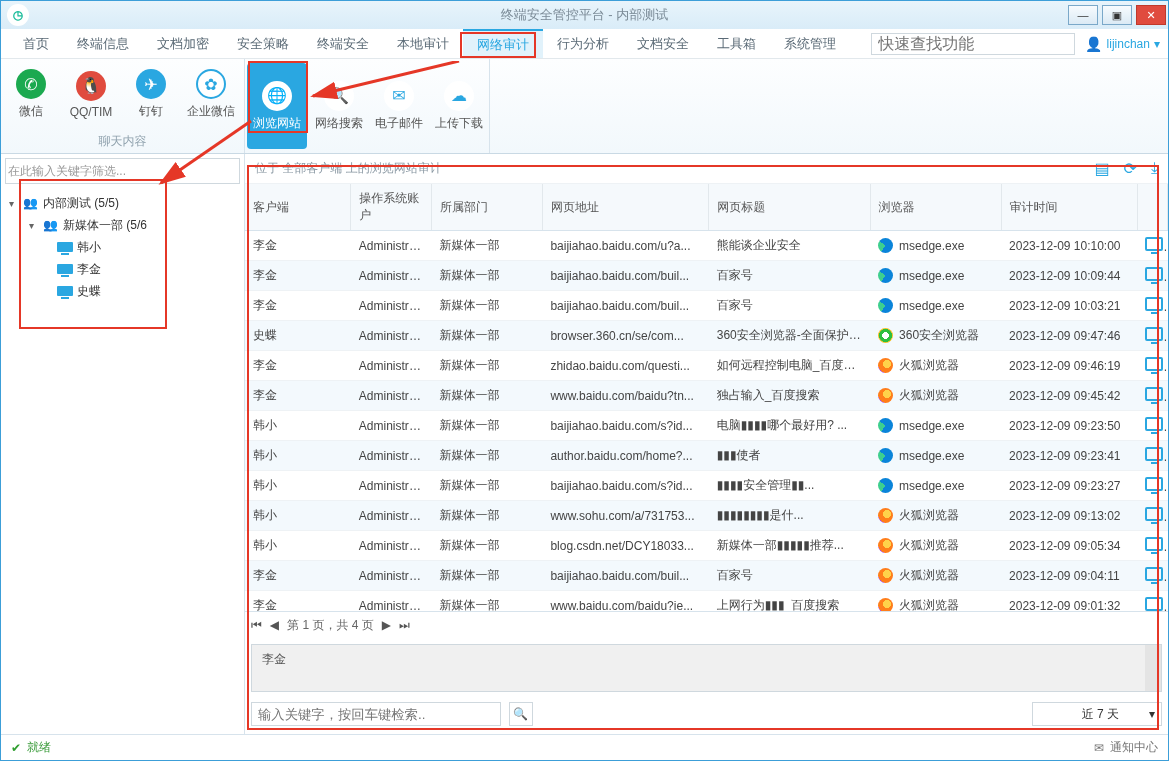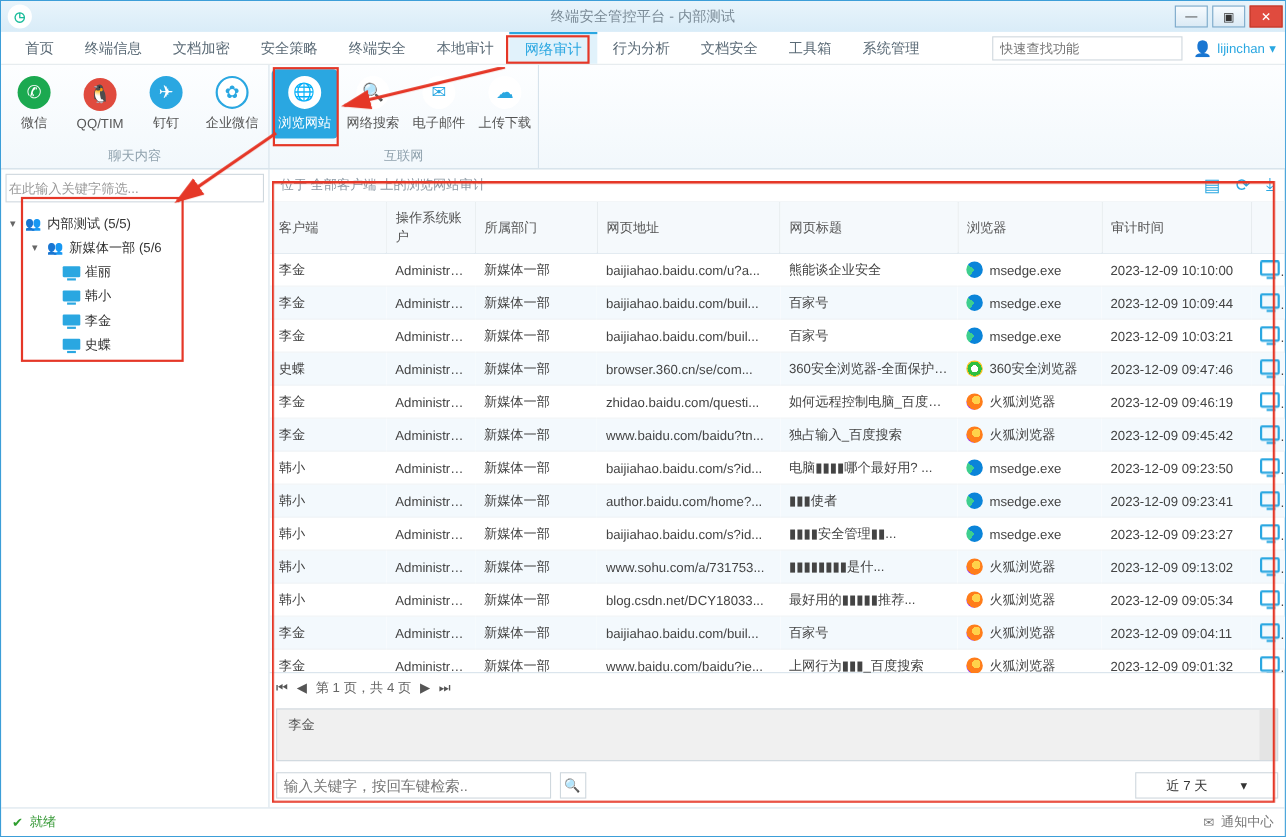--- a/index.html
+++ b/index.html
@@ -10,21 +10,21 @@
 .titlebar { height: 28px; background: linear-gradient(#e8f4fb, #d9ecf8); display: flex; align-items: center; position: relative; }
 .titlebar-logo { width: 22px; height: 22px; margin-left: 6px; border-radius: 50%; background: #fff; display:flex; align-items:center; justify-content:center; color:#1bbc9b; font-weight:bold; }
 .titlebar-title { position: absolute; left: 50%; transform: translateX(-50%); color: #7a8a96; font-size: 13px; }
 .win-controls { margin-left: auto; display: flex; }
 .win-btn { width: 30px; height: 20px; margin: 3px 2px; border: 1px solid #7aa8c9; background: linear-gradient(#f7fbfe,#dbeaf5); display:flex; align-items:center; justify-content:center; font-size:11px; cursor:pointer; }
 .win-btn.close { background: #e04b3e; border-color:#c0392b; color:#fff; }
 
 .menubar { height: 30px; background: #fff; border-bottom: 1px solid #e2e8ec; display:flex; align-items:center; padding: 0 8px; }
 .menu-item { padding: 12px 14px; height: 100%; display:flex; align-items:center; color:#5a6a76; cursor:pointer; font-size:13px; }
 .menu-item.active { background:#e1f2fb; border-top:2px solid #2aa7e1; color:#2aa7e1; }
-.search-box { margin-left:auto; height:22px; width:173px; border:1px solid #cfd8de; padding:0 6px; font-size:12px; color:#999; background:#fff; }
+.search-box { margin-left:auto; height:22px; width:204px; border:1px solid #cfd8de; padding:0 6px; font-size:16px; color:#999; background:#fff; }
 .user-pill { margin-left:10px; color:#2aa7e1; display:flex; align-items:center; gap:4px; cursor:pointer; }
 
 .ribbon { height: 95px; background: linear-gradient(#fdfeff,#f2f8fc); border-bottom:1px solid #c9d9e4; display:flex; }
 .ribbon-group { display:flex; flex-direction:column; border-right:1px solid #d7e3ec; }
 .ribbon-items { display:flex; flex:1; }
 .ribbon-item { width:60px; display:flex; flex-direction:column; align-items:center; justify-content:center; gap:4px; cursor:pointer; font-size:12px; color:#555; }
 .ribbon-item .ico { width:30px; height:30px; border-radius:50%; display:flex; align-items:center; justify-content:center; color:#fff; font-size:16px; }
 .ribbon-item.active { background:#2aa7e1; color:#fff; border-radius:4px; margin:4px 2px; }
 .ribbon-group-label { text-align:center; color:#8fa1ad; font-size:12px; padding:3px 0; }
 
@@ -64,21 +64,21 @@
 
 .pager { height:26px; display:flex; align-items:center; gap:8px; padding:0 6px; color:#666; }
 .pager .pg-btn { cursor:pointer; color:#555; }
 
 .detail-box { margin:6px; border:1px solid #cfd8de; background:#f0f0f0; height:48px; padding:6px 10px; color:#555; position:relative; }
 .detail-box .vscroll { position:absolute; right:0; top:0; bottom:0; width:16px; background:#e4e4e4; }
 
 .filter-row { display:flex; align-items:center; gap:8px; padding:4px 6px 8px 6px; }
 .kw-input { flex:0 0 250px; height:24px; border:1px solid #cfd8de; padding:0 6px; color:#ef4444; }
 .kw-search { width:24px; height:24px; border:1px solid #cfd8de; display:flex; align-items:center; justify-content:center; color:#888; cursor:pointer; }
-.date-filter { margin-left:auto; height:24px; border:1px solid #cfd8de; display:flex; align-items:center; padding:2px 6px; gap:30px; cursor:pointer; min-width:130px; justify-content:center; }
+.date-filter { margin-left:auto; height:24px; border:1px solid #cfd8de; display:flex; align-items:center; padding:2px 6px; gap:30px; cursor:pointer; min-width:130px; justify-content:flex-end; }
 
 .statusbar { height:26px; border-top:1px solid #d7e3ec; display:flex; align-items:center; padding:0 10px; color:#3a9b3a; }
 .statusbar .right { margin-left:auto; color:#777; display:flex; align-items:center; gap:6px; }
 
 
 .c-client{width:105px} .c-os{width:80px} .c-dept{width:110px} .c-url{width:165px}
 .c-title{width:160px} .c-browser{width:130px} .c-time{width:135px} .c-ico{width:30px}
 </style>
 </head>
 <body>
@@ -149,44 +149,39 @@
           </div>
         <div class="ribbon-item">
             <span class="ico" style="background:#fff;color:#2aa7e1">✉</span>
             <span>电子邮件</span>
           </div>
         <div class="ribbon-item">
             <span class="ico" style="background:#fff;color:#2aa7e1">☁</span>
             <span>上传下载</span>
           </div>
       </div>
-      <div class="ribbon-group-label">互联网</div>
     </div>
   </div>
 
   <div class="body-area">
     <div class="sidebar">
       <div class="sidebar-search">在此输入关键字筛选...</div>
       <div class="tree">
         <div class="tree-row">
           <span class="tree-chevron">▾</span>
           <span class="tree-ico group">👥</span>
           <span>内部测试 (5/5)</span>
         </div>
         <div class="tree-row lvl1">
           <span class="tree-chevron">▾</span>
           <span class="tree-ico group">👥</span>
           <span>新媒体一部 (5/6</span>
         </div>
         <div class="tree-row lvl2">
             <span class="tree-ico pc"></span>
-            <span>崔丽</span>
-          </div>
-        <div class="tree-row lvl2">
-            <span class="tree-ico pc"></span>
             <span>韩小</span>
           </div>
         <div class="tree-row lvl2">
             <span class="tree-ico pc"></span>
             <span>李金</span>
           </div>
         <div class="tree-row lvl2">
             <span class="tree-ico pc"></span>
             <span>史蝶</span>
           </div>
@@ -366,21 +361,21 @@
                   </div>
                 </td>
                 <td>2023-12-09 09:13:02</td>
                 <td><span class="mon-ico"></span></td>
               </tr>
               <tr>
                 <td>韩小</td>
                 <td>Administra...</td>
                 <td>新媒体一部</td>
                 <td>blog.csdn.net/DCY18033...</td>
-                <td>最好用的▮▮▮▮▮推荐...</td>
+                <td>新媒体一部▮▮▮▮▮推荐...</td>
                 <td>
                   <div class="browser-cell">
                     <span class="b-ico b-ff"></span>
                     <span>火狐浏览器</span>
                   </div>
                 </td>
                 <td>2023-12-09 09:05:34</td>
                 <td><span class="mon-ico"></span></td>
               </tr>
               <tr>

